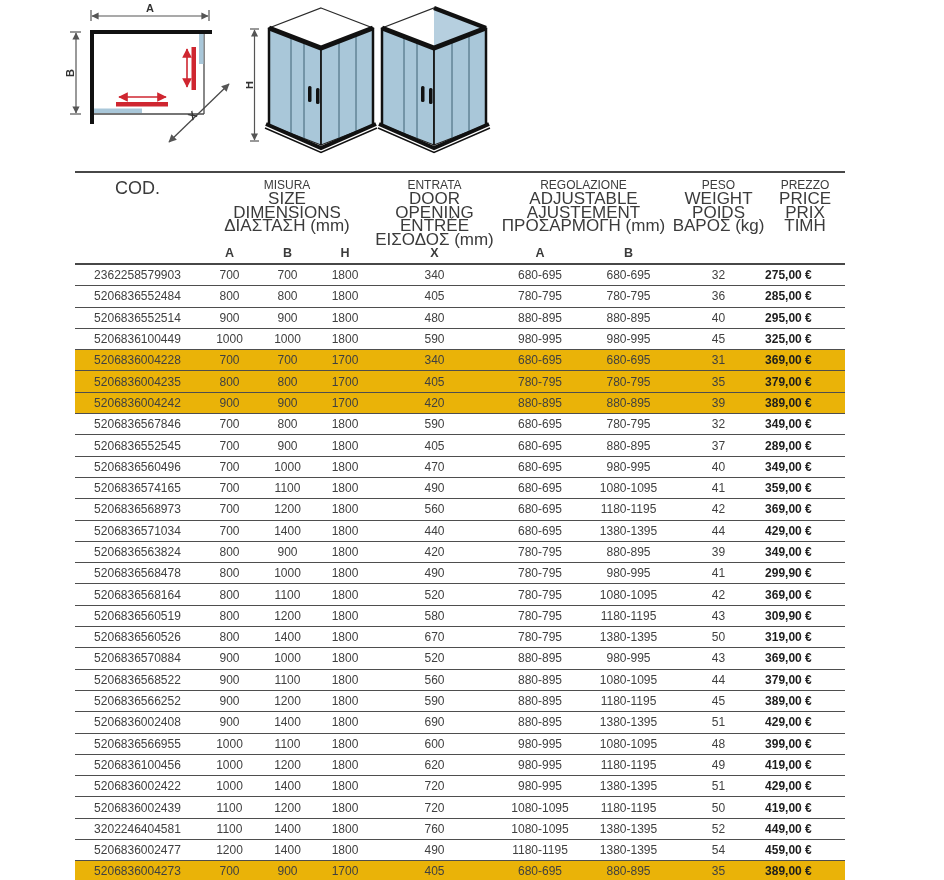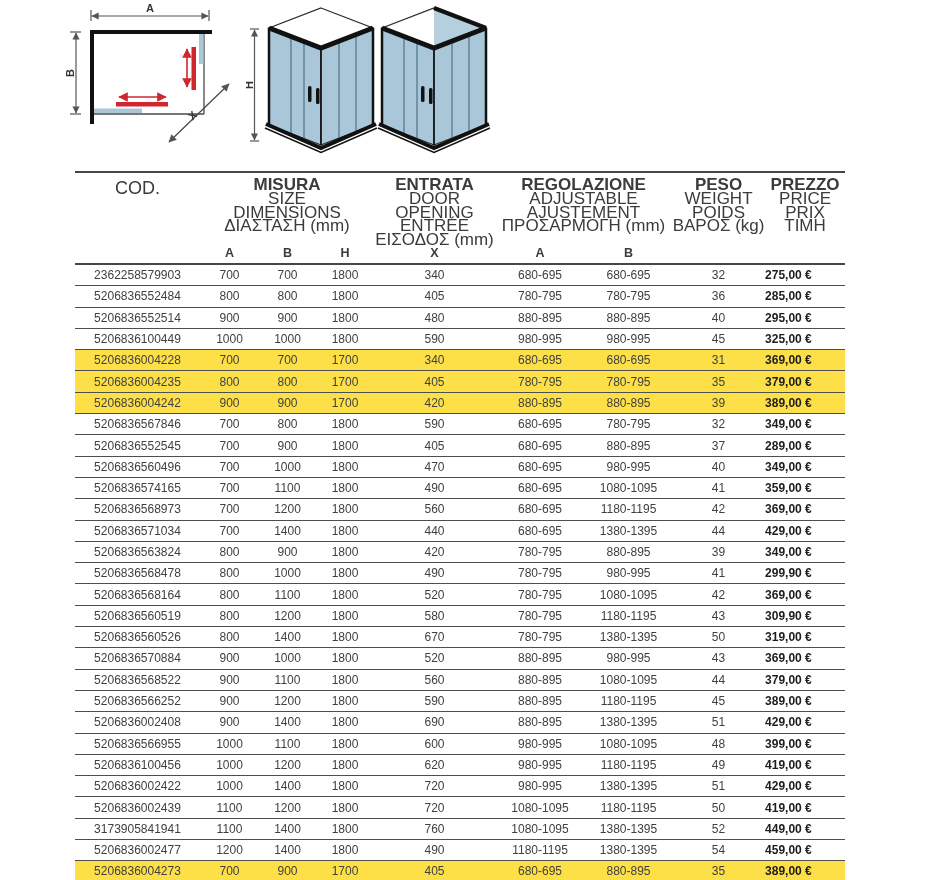--- a/index.html
+++ b/index.html
@@ -16,32 +16,32 @@
   .dim-label{font-family:"Liberation Sans",sans-serif;font-size:11px;font-weight:bold;fill:#333;}
   
   table.spec{
     position:absolute;left:75px;top:171px;width:770px;
     border-collapse:collapse;table-layout:fixed;
     border-top:2px solid #474747;border-bottom:3px double #474747;
     font-size:12px;
   }
   table.spec thead{border-bottom:2px solid #474747;}
   table.spec th{font-weight:normal;vertical-align:top;padding:5px 0 0 0;text-align:center;color:#3b3b3b;}
-  th .group-main{font-weight:bold;font-size:17px;line-height:14px;}
+  th .group-main{font-weight:normal;font-size:12px;line-height:14px;}
   th .group-sub{white-space:pre-line;font-size:17px;line-height:13.5px;}
   th.cod-head{vertical-align:middle;font-weight:bold;font-size:18px;padding-bottom:14px;}
   th.right-head{text-align:right;padding-right:1px;margin-top:10px;}
   tr.subhead th{font-weight:bold;font-size:12.5px;vertical-align:bottom;padding:0 0 3px 0;}
   table.spec tbody td{
     border-top:1px solid #4e4e4e;height:20.3px;line-height:20px;
     text-align:center;padding:0;color:#404040;overflow:hidden;white-space:nowrap;
   }
   table.spec tbody tr:first-child td{border-top:none;}
   table.spec tbody td.price{text-align:left;font-weight:bold;color:#1d1d1d;padding-right:1px;}
-  table.spec tbody tr.shaded td{background:#fde047;}
+  table.spec tbody tr.shaded td{background:#eab308;}
 </style>
 </head>
 <body>
 
 <svg id="plan-diagram" class="diagram" width="200" height="152" viewBox="0 0 200 152">
   <defs>
     <marker id="mdim" markerWidth="7" markerHeight="7" refX="5.5" refY="3" orient="auto-start-reverse">
       <path d="M0,0 L6,3 L0,6 z" fill="#555"></path>
     </marker>
     <marker id="mred" markerWidth="7" markerHeight="7" refX="5.5" refY="3" orient="auto-start-reverse">
@@ -491,21 +491,21 @@
         <td>1100</td>
         <td>1200</td>
         <td>1800</td>
         <td>720</td>
         <td>1080-1095</td>
         <td>1180-1195</td>
         <td>50</td>
         <td class="price">419,00 €</td>
       </tr>
       <tr>
-        <td>3173905841941</td>
+        <td>3202246404581</td>
         <td>1100</td>
         <td>1400</td>
         <td>1800</td>
         <td>760</td>
         <td>1080-1095</td>
         <td>1380-1395</td>
         <td>52</td>
         <td class="price">449,00 €</td>
       </tr>
       <tr>

